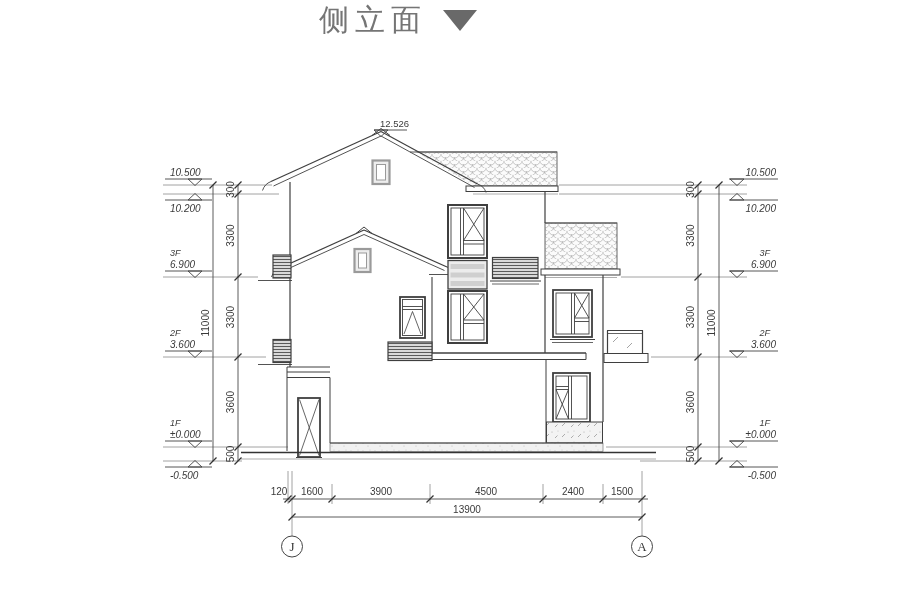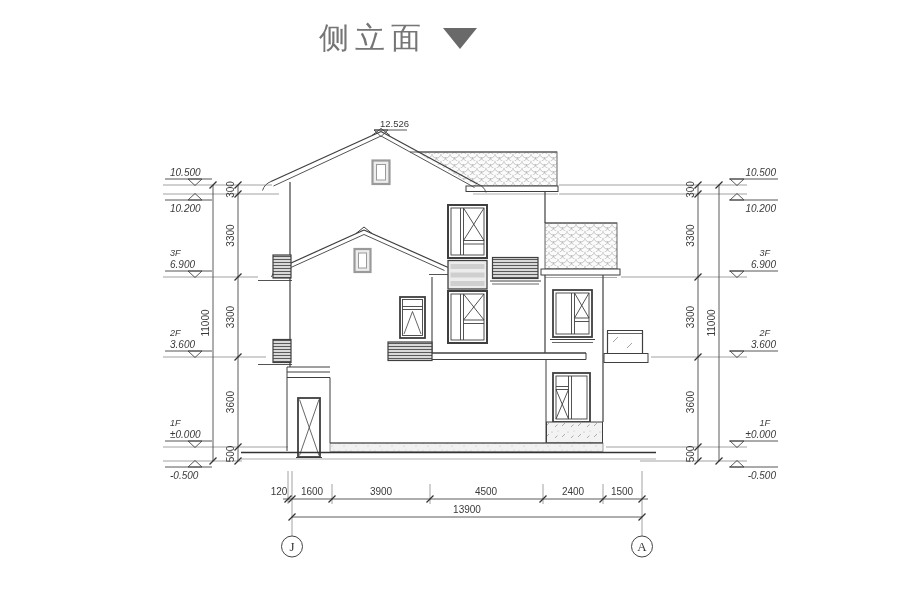--- a/index.html
+++ b/index.html
@@ -1,18 +1,18 @@
 <!DOCTYPE html>
 <html><head>
 <meta charset="utf-8">
 <style>
   html,body{margin:0;padding:0;background:#fff;}
   .canvas{position:relative;width:910px;height:616px;background:#fff;overflow:hidden;
           font-family:"Liberation Sans",sans-serif;}
-  .titlebar{position:absolute;top:18px;left:0;width:796px;display:flex;
+  .titlebar{position:absolute;top:0;left:0;width:796px;display:flex;
             justify-content:center;align-items:center;gap:16px;}
   .title-text{font-size:30px;color:#757575;letter-spacing:6px;font-weight:400;}
   .title-tri{width:0;height:0;border-left:17px solid transparent;
              border-right:17px solid transparent;border-top:21px solid #696969;}
   svg text{font-family:"Liberation Sans",sans-serif;fill:#3a3a3a;}
   .dim{font-size:10px;}
   .lvl{font-size:10px;font-style:italic;}
   .flr{font-size:9px;font-style:italic;}
   .bub{font-size:13px;font-family:"Liberation Serif",serif;}
 </style>

